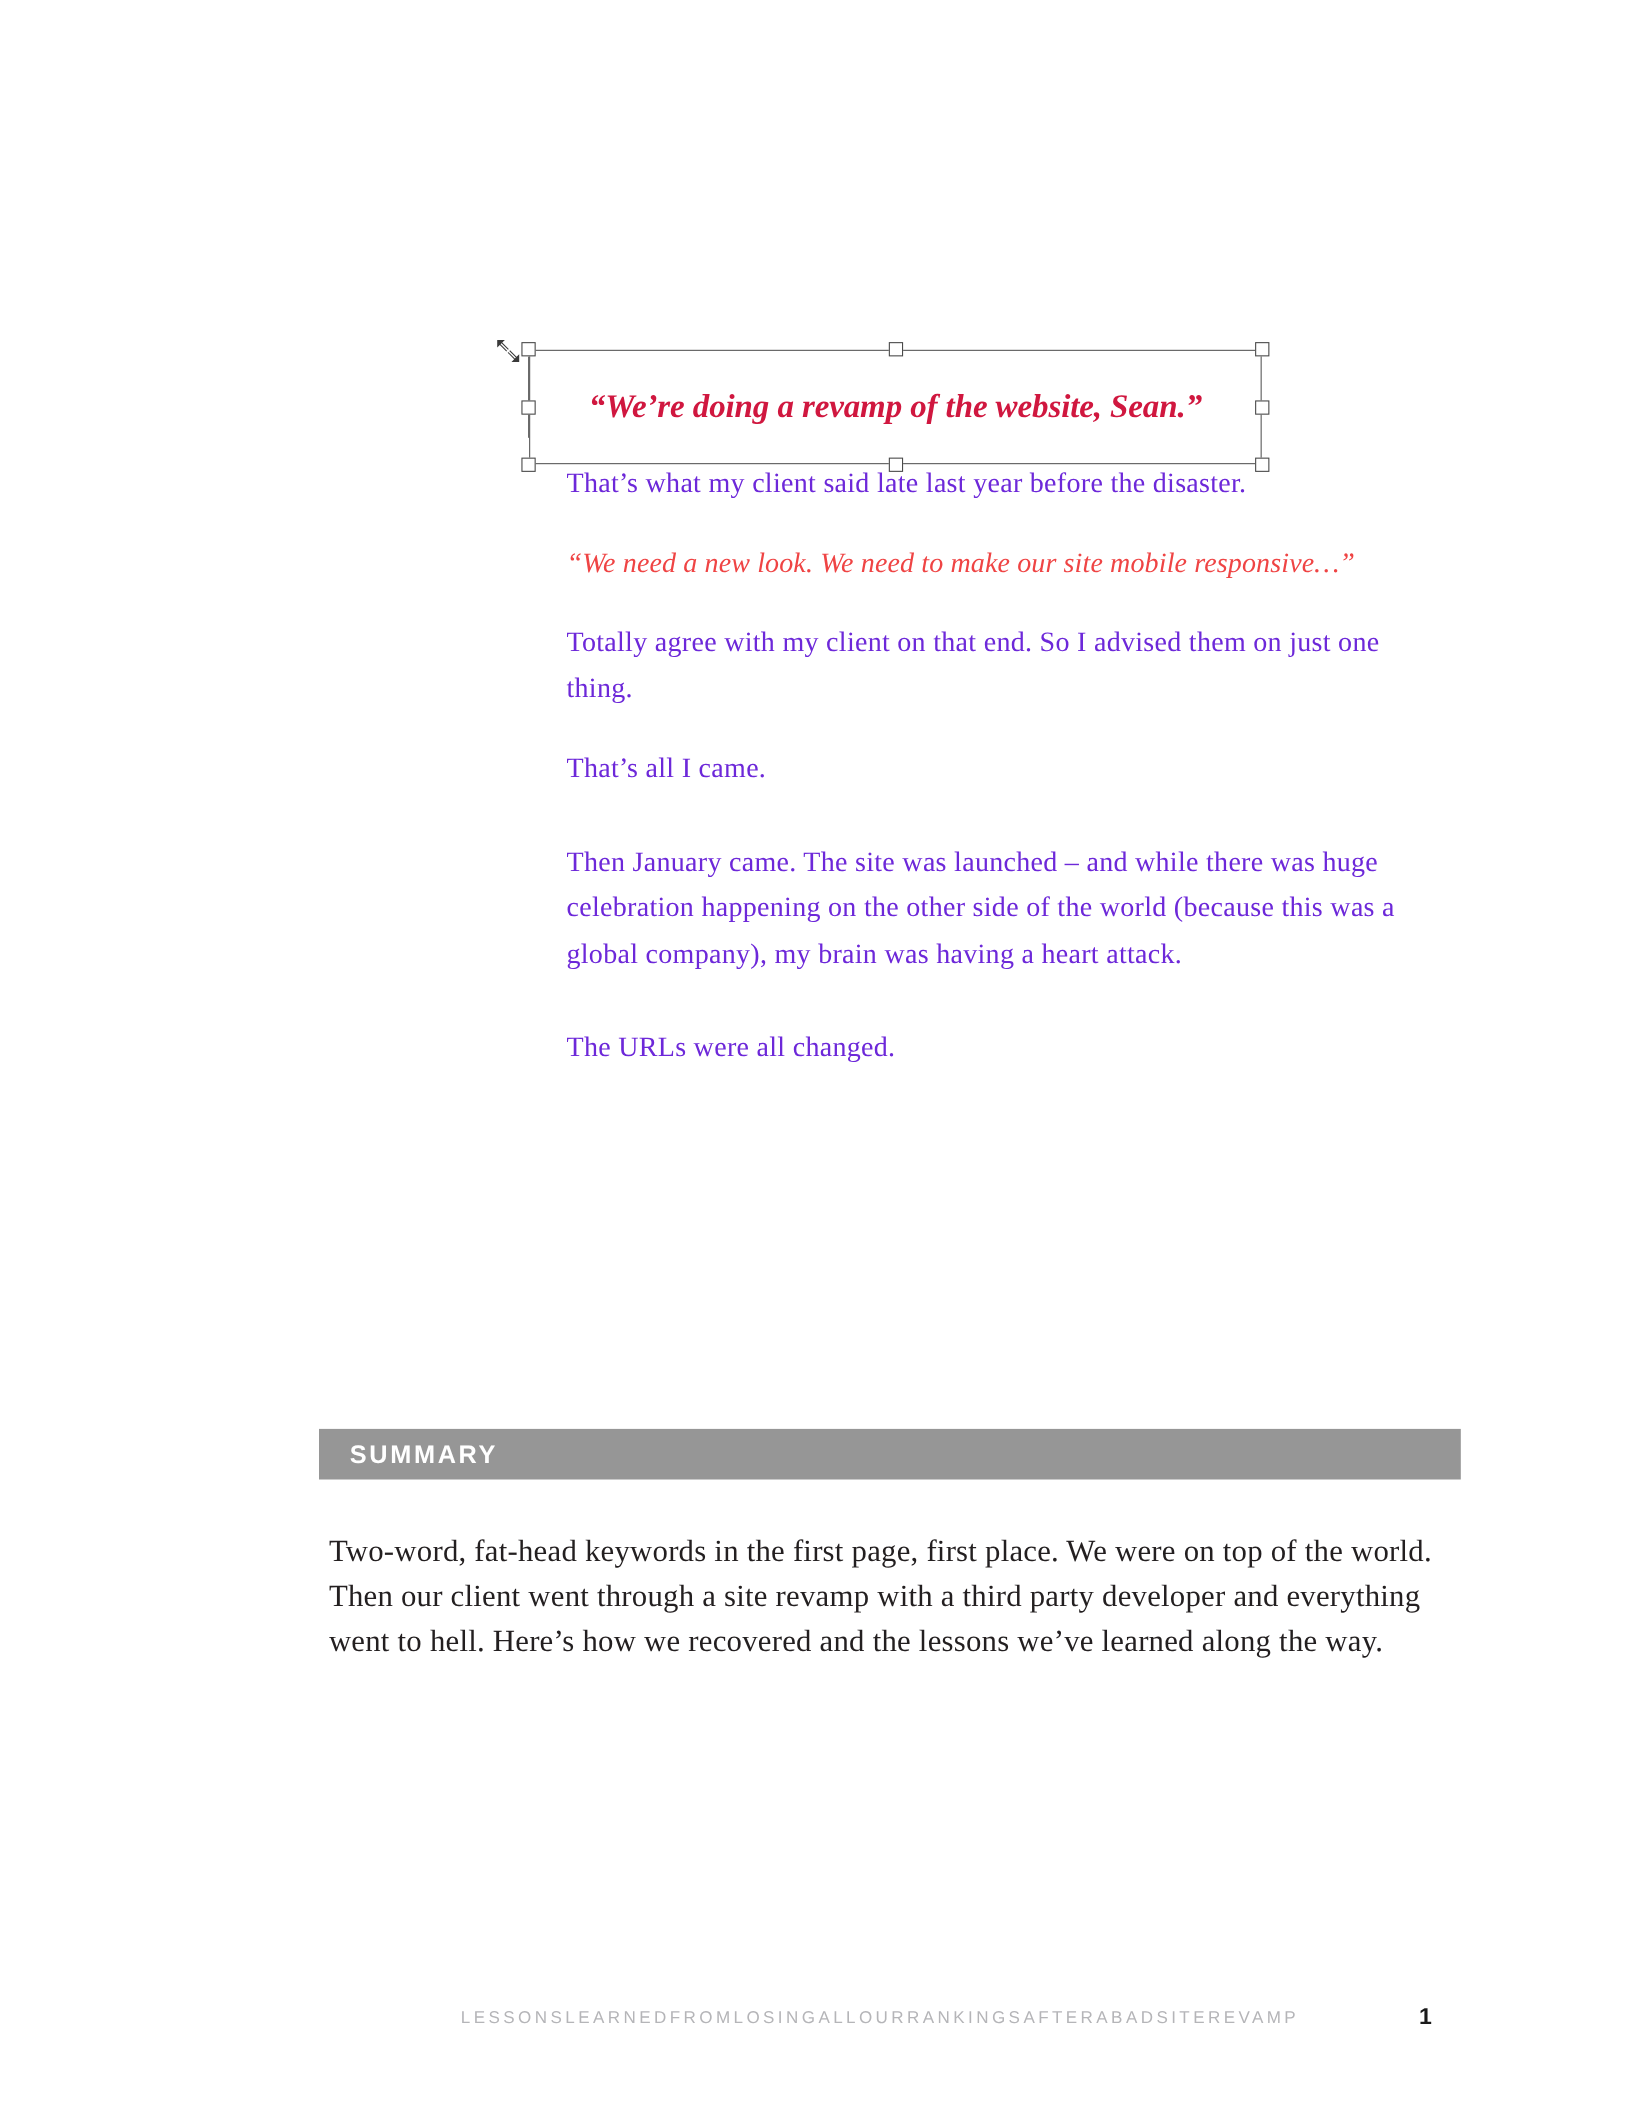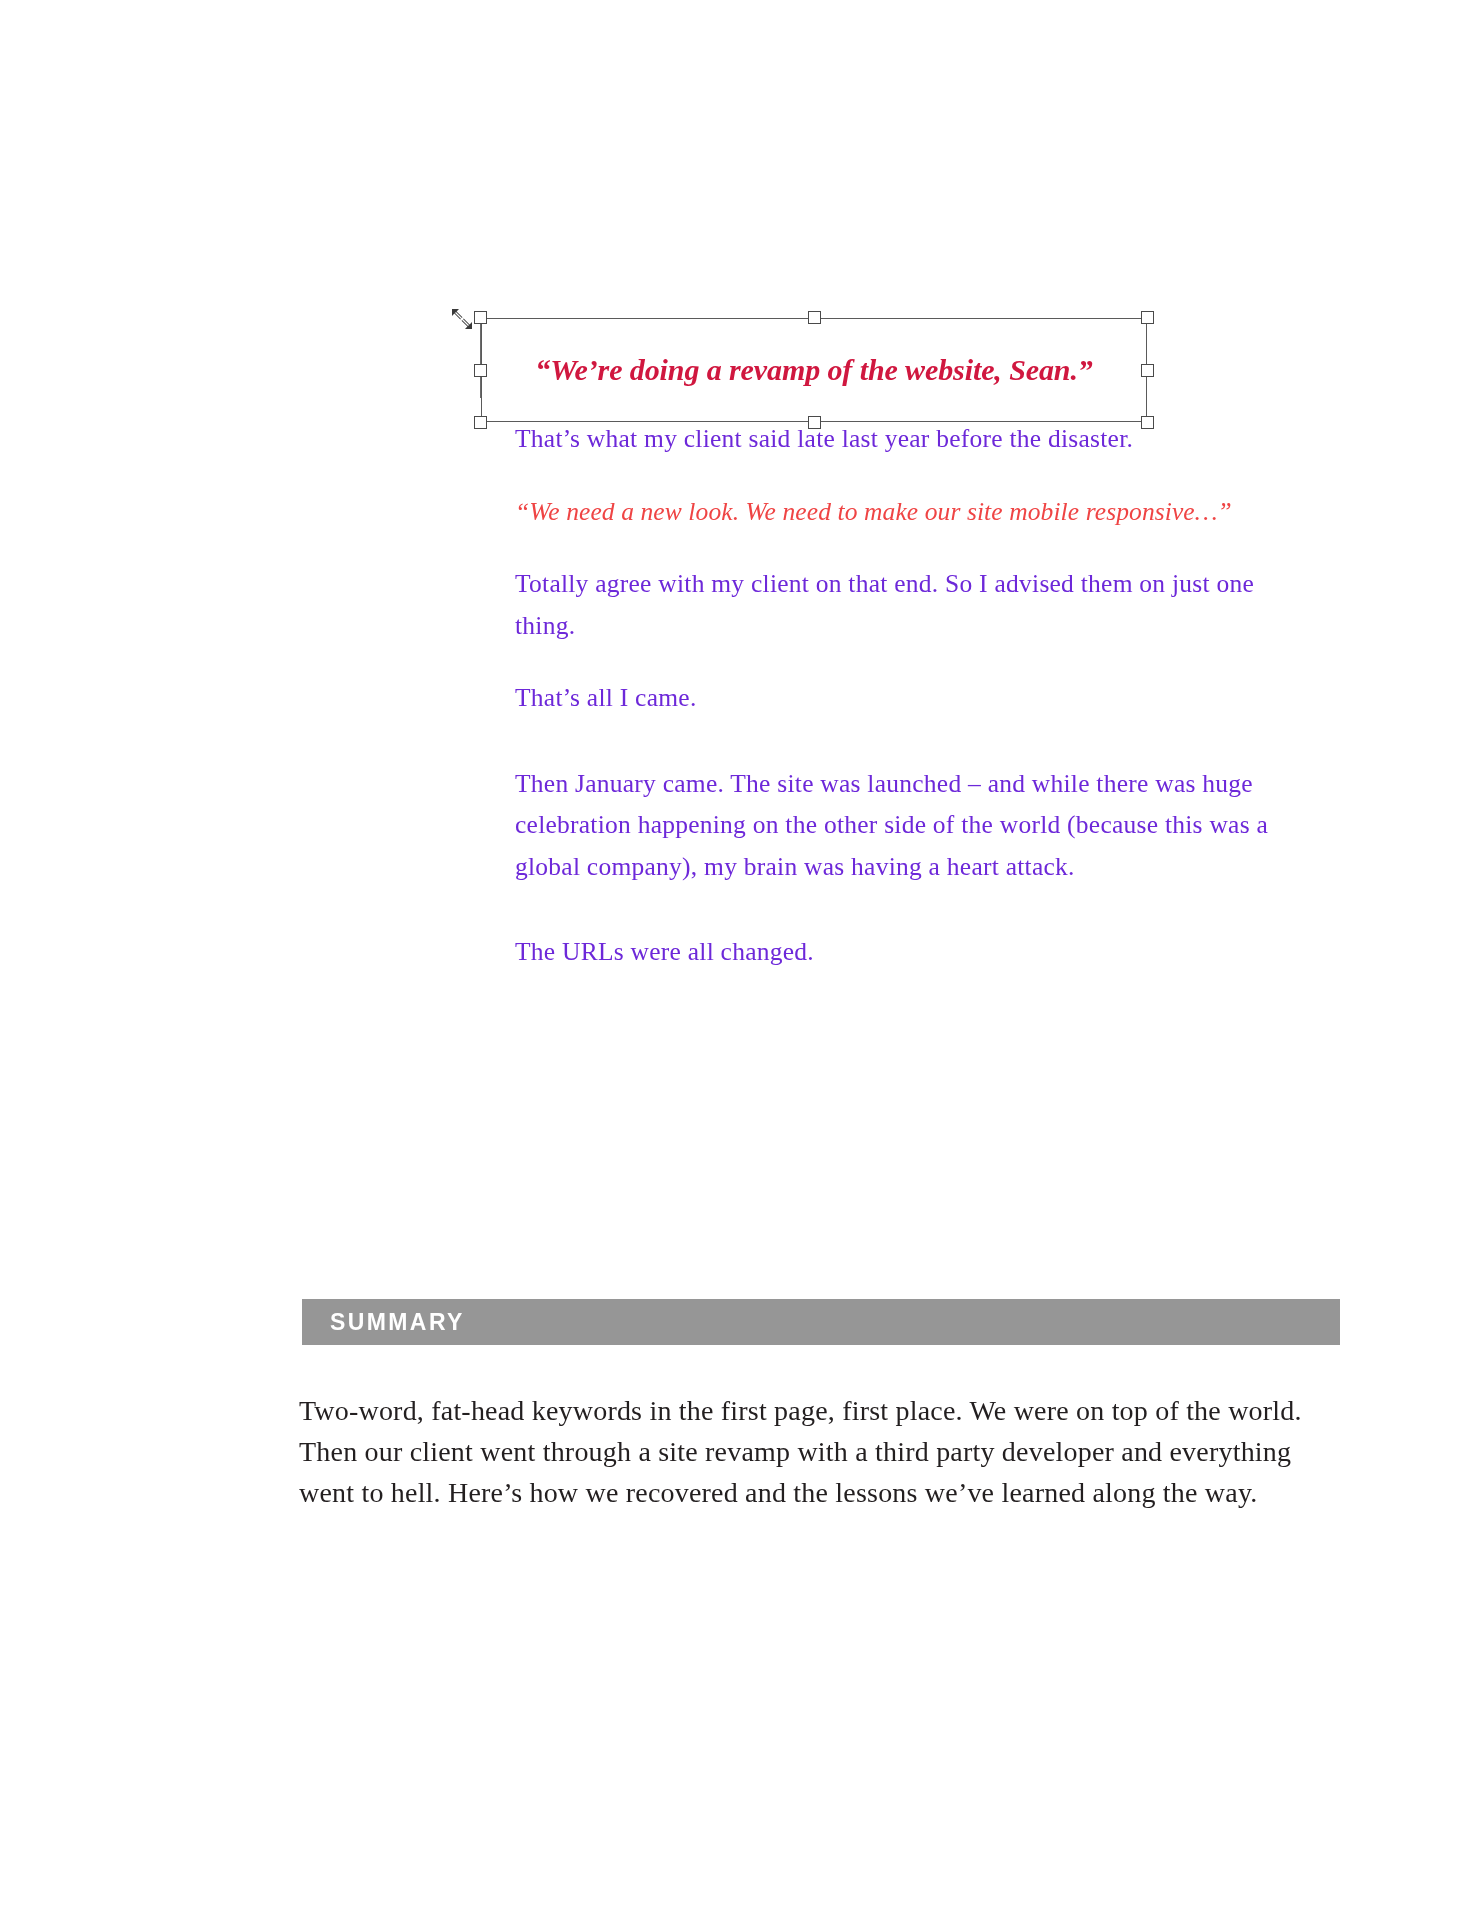--- a/index.html
+++ b/index.html
@@ -113,21 +113,21 @@
     font-style: italic;
     font-weight: normal;
     letter-spacing: 0.1px;
     color: #ef4444;
   }
   .para.gap-lg { margin-bottom: 44px; }
 
   
   .summary-bar {
     position: absolute;
-    left: 302px;
+    left: 290px;
     top: 1299px;
     width: 1038px;
     height: 46px;
     background: #969696;
     display: flex;
     align-items: center;
   }
   .summary-label {
     color: #ffffff;
     font-family: "Liberation Sans", "DejaVu Sans", sans-serif;
@@ -216,14 +216,18 @@
     <p class="para gap-lg">Then January came. The site was launched – and while there was huge celebration happening on the other side of the world (because this was a global company), my brain was having a heart attack.</p>
     <p class="para">The URLs were all changed.</p>
   </div>
 
   <div class="summary-bar">
     <span class="summary-label">SUMMARY</span>
   </div>
 
   <div class="summary-text">Two-word, fat-head keywords in the first page, first place. We were on top of the world. Then our client went through a site revamp with a third party developer and everything went to hell. Here’s how we recovered and the lessons we’ve learned along the way.</div>
 
+  <div class="footer">
+    <span class="footer-title">LESSONSLEARNEDFROMLOSINGALLOURRANKINGSAFTERABADSITEREVAMP</span>
+    <span class="footer-pagenum">1</span>
+  </div>
 
 </div>
 
 </body></html>

